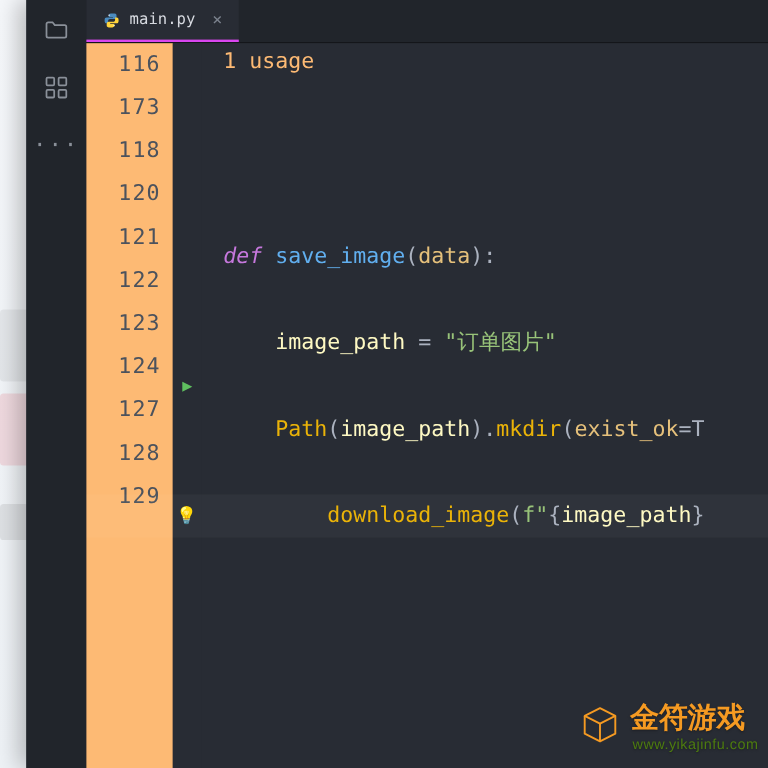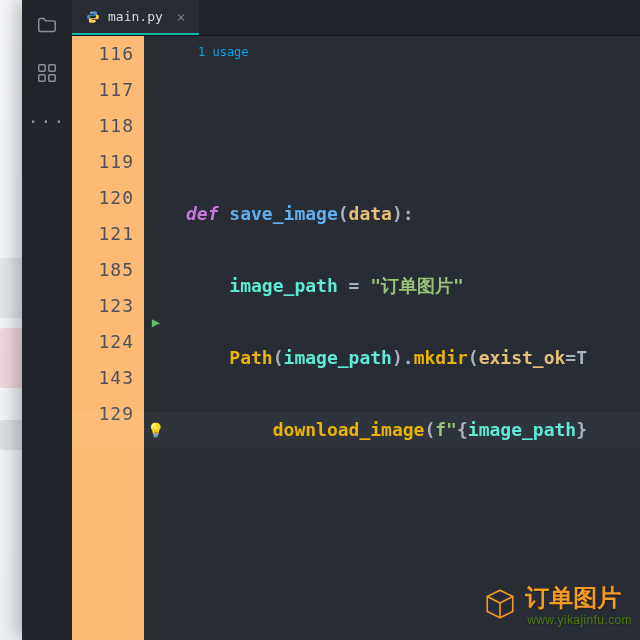--- a/index.html
+++ b/index.html
@@ -16,44 +16,44 @@
   .ide-body { flex: 1; display: flex; min-height: 0; }
 
   .activity-bar { width: 50px; background: #21252b; display: flex; flex-direction: column; align-items: center; padding-top: 12px; gap: 22px; }
   .activity-bar .icon { width: 26px; height: 26px; color: #8a9099; display: flex; align-items: center; justify-content: center; }
   .activity-bar .icon svg { width: 22px; height: 22px; }
   .activity-bar .dots { letter-spacing: 2px; font-size: 18px; color: #8a9099; }
 
   .editor-col { flex: 1; display: flex; flex-direction: column; min-width: 0; }
 
   .tabbar { height: 36px; background: #21252b; display: flex; align-items: stretch; border-bottom: 1px solid #14161a; }
-  .tab { display: flex; align-items: center; gap: 8px; padding: 0 14px; background: #282c34; color: #d7dae0; font-size: 13px; border-bottom: 2px solid #14b8a6; }
+  .tab { display: flex; align-items: center; gap: 8px; padding: 0 14px; background: #282c34; color: #d7dae0; font-size: 13px; border-bottom: 2px solid #d946ef; }
   .tab .fileicon { width: 14px; height: 14px; display: inline-flex; }
   .tab .close { color: #7b828d; font-size: 14px; margin-left: 6px; }
 
   .editor { flex: 1; display: flex; font-size: 18px; line-height: 36px; background: #282c34; min-height: 0; position: relative; }
   .gutter-nums { width: 72px; text-align: right; color: #4b525d; padding: 0 10px 0 0; user-select: none; background: #fdba74; letter-spacing: 1px; font-family: monospace; }
   .gutter-marks { width: 24px; padding-top: 16px; background: #282c34; }
   .gutter-marks .mark { height: 36px; display: flex; align-items: center; justify-content: center; }
   .gutter-nums .ln { height: 36px; }
   .code { flex: 1; padding: 16px 0 0 18px; white-space: pre; overflow: hidden; position: relative; min-width: 0; }
-  .code .usage { position: absolute; left: 18px; top: -2px; color: #0ea5e9; font-size: 12px; font-style: normal; margin-left: 12px; }
+  .code .usage { position: absolute; left: 18px; top: -2px; color: #fdba74; font-size: 18px; font-style: normal; }
   .code-lines { position: relative; top: 0; }
-  .code-lines .cl { height: 36px; color: #abb2bf; font-weight: bold; }
+  .code-lines .cl { height: 36px; color: #abb2bf; }
 
   
   .hl-line { position: absolute; left: 0; right: 0; height: 36px; background: rgba(255,255,255,0.035); }
 
   
   .kw  { color: #c678dd; font-style: italic; }
   .fn  { color: #61afef; }
   .fncall { color: #eab308; }
   .prm { color: #e5c07b; }
   .op  { color: #abb2bf; }
-  .id  { color: #5eead4; }
+  .id  { color: #fef9c3; }
   .str { color: #98c379; }
 
   .run  { color: #5fbf5f; font-size: 14px; }
   .bulb { color: #e8c35a; font-size: 14px; }
 
   
   .watermark { position: absolute; right: 8px; bottom: 14px; display: flex; align-items: center; gap: 8px; color: #f59a22; font-family: "PingFang SC", "Microsoft YaHei", sans-serif; font-weight: 600; font-size: 24px; text-shadow: 0 1px 2px rgba(0,0,0,.35); pointer-events:none;}
   .watermark .url { font-size: 12px; color: #4d7c0f; margin-left: 2px; font-weight: 400; display:block; line-height: 1; letter-spacing: .4px;}
   .watermark svg { width: 34px; height: 34px; }
 
@@ -102,29 +102,29 @@
             <span class="close">×</span>
           </div>
         </div>
 
         <div class="editor">
 
           <div class="hl-line" style="top:376px"></div>
 
           <div class="gutter-nums">
             <div class="ln">116</div>
-            <div class="ln">117</div>
+            <div class="ln">173</div>
             <div class="ln">118</div>
-            <div class="ln">119</div>
             <div class="ln">120</div>
             <div class="ln">121</div>
-            <div class="ln">185</div>
+            <div class="ln">122</div>
             <div class="ln">123</div>
             <div class="ln">124</div>
-            <div class="ln">143</div>
+            <div class="ln">127</div>
+            <div class="ln">128</div>
             <div class="ln">129</div>
           </div>
 
           <div class="gutter-marks">
             <div class="mark"></div>
               <div class="mark"></div>
               <div class="mark"></div>
               <div class="mark"></div>
               <div class="mark"></div>
               <div class="mark"></div>
@@ -169,17 +169,17 @@
 
   <div class="watermark">
     <svg viewBox="0 0 64 64">
       <g fill="none" stroke="#f59a22" stroke-width="3" stroke-linejoin="round">
         <path d="M32 6 56 18 32 30 8 18z"></path>
         <path d="M8 18v28l24 12V30"></path>
         <path d="M56 18v28L32 58"></path>
       </g>
     </svg>
     <div>
-      <span>订单图片</span>
+      <span>金符游戏</span>
       <span class="url">www.yikajinfu.com</span>
     </div>
   </div>
 </div>
 
 </body></html>

